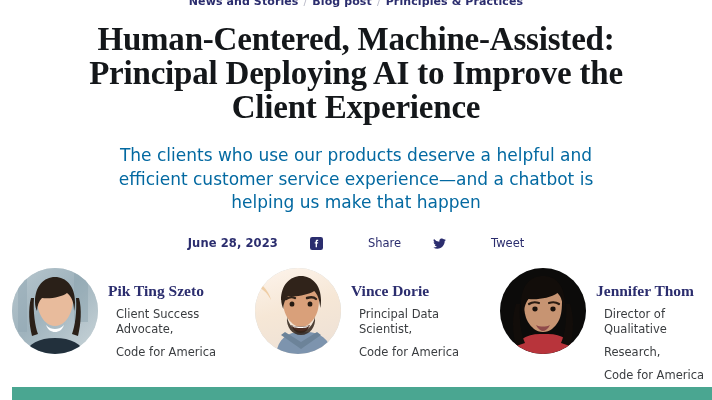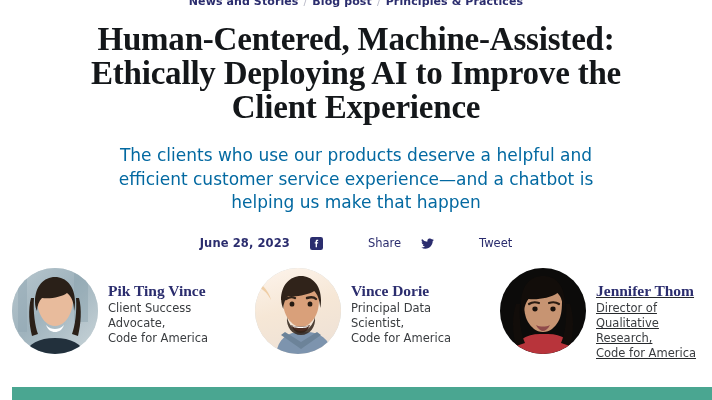--- a/index.html
+++ b/index.html
@@ -80,21 +80,21 @@
 
   
   .meta-row {
     position: absolute;
     top: 236px;
     left: 0;
     width: 712px;
     display: flex;
     align-items: center;
     justify-content: center;
-    gap: 4px;
+    gap: 16px;
     font-size: 11.5px;
   }
   .meta-date {
     font-family: "DejaVu Sans", sans-serif;
     font-weight: bold;
     font-size: 11.5px;
     color: #2b2d6e;
     letter-spacing: 0.1px;
   }
   .share-link {
@@ -125,21 +125,21 @@
     display: flex;
     align-items: flex-start;
   }
   .author {
     display: flex;
     align-items: flex-start;
     flex: 0 0 auto;
   }
   .author-1 { margin-left: 12px; width: 231px; }
   .author-2 { margin-left: 12px; width: 231px; }
-  .author-3 { margin-left: 14px; width: 212px; text-decoration: underline; }
+  .author-3 { margin-left: 14px; width: 212px; }
 
   .avatar {
     width: 86px; height: 86px;
     border-radius: 50%;
     flex: 0 0 86px;
     overflow: hidden;
     position: relative;
     background: #cdd5d8;
   }
   .avatar svg { display: block; width: 86px; height: 86px; }
@@ -155,21 +155,21 @@
     line-height: 17px;
     color: #2b2d6e;
     margin: 0 0 2px 0;
     white-space: nowrap;
   }
   .author-role {
     font-family: "DejaVu Sans", sans-serif;
     font-size: 11.5px;
     line-height: 15px;
     color: #3a3d40;
-    margin: 0;
+    margin: 8px;
   }
 
   
   .green-band {
     position: absolute;
     left: 12px;
     top: 387px;
     width: 700px;
     height: 13px;
     background: #4aa691;
@@ -177,21 +177,21 @@
 </style>
 </head>
 <body>
 
 <div class="page">
 
   <nav class="breadcrumb">
     <a href="#">News and Stories</a><span class="sep">/</span><a href="#">Blog post</a><span class="sep">/</span><a href="#">Principles &amp; Practices</a>
   </nav>
 
-  <h1 class="article-title">Human-Centered, Machine-Assisted: Ethically Deploying AI to Improve the Client Experience</h1>
+  <h1 class="article-title">Human-Centered, Machine-Assisted: Principal Deploying AI to Improve the Client Experience</h1>
 
   <p class="article-subtitle">The clients who use our products deserve a helpful and efficient customer service experience—and a chatbot is helping us make that happen</p>
 
   <div class="meta-row">
     <span class="meta-date">June 28, 2023</span>
 
     <a class="share-link" href="#">
       <span class="icon-fb">
         <svg viewBox="0 0 24 24" width="13" height="13" aria-hidden="true">
           <rect x="0" y="0" width="24" height="24" rx="4" ry="4" fill="#2b2d6e"></rect>
@@ -228,21 +228,21 @@
           <rect x="62" y="2" width="14" height="52" fill="#8aa2ae" opacity=".45"></rect>
           <path d="M43 70c-16 0-27 6-30 16h60c-3-10-14-16-30-16z" fill="#22303c"></path>
           <path d="M25 30c0-12 8-19 18-19s18 7 18 19c0 7-1 13-4 18-2 4-7 10-14 10s-12-6-14-10c-3-5-4-11-4-18z" fill="#e8bb9c"></path>
           <path d="M23 34c0-16 9-25 20-25s20 9 20 25c0 4-.5 7-1 9 0-10-3-15-7-18-5 4-16 6-25 5-3 3-5 8-5 13-1-2-2-5-2-9z" fill="#2a2018"></path>
           <path d="M22 30c-1 14 1 28 4 36l-6 2c-3-12-4-27-1-38z" fill="#2a2018"></path>
           <path d="M64 30c1 14-1 28-4 36l6 2c3-12 4-27 1-38z" fill="#2a2018"></path>
           <path d="M34 57c3 3 6 4 9 4s6-1 9-4c-2 5-5 7-9 7s-7-2-9-7z" fill="#ffffff"></path>
         </svg>
       </div>
       <div class="author-info">
-        <p class="author-name">Pik Ting Vince</p>
+        <p class="author-name">Pik Ting Szeto</p>
         <p class="author-role">Client Success Advocate,</p>
         <p class="author-role">Code for America</p>
       </div>
     </div>
 
     <div class="author author-2">
       <div class="avatar">
         <svg viewBox="0 0 86 86" aria-hidden="true">
           <defs>
             <linearGradient id="bg2" x1="0" y1="0" x2="0.3" y2="1">

